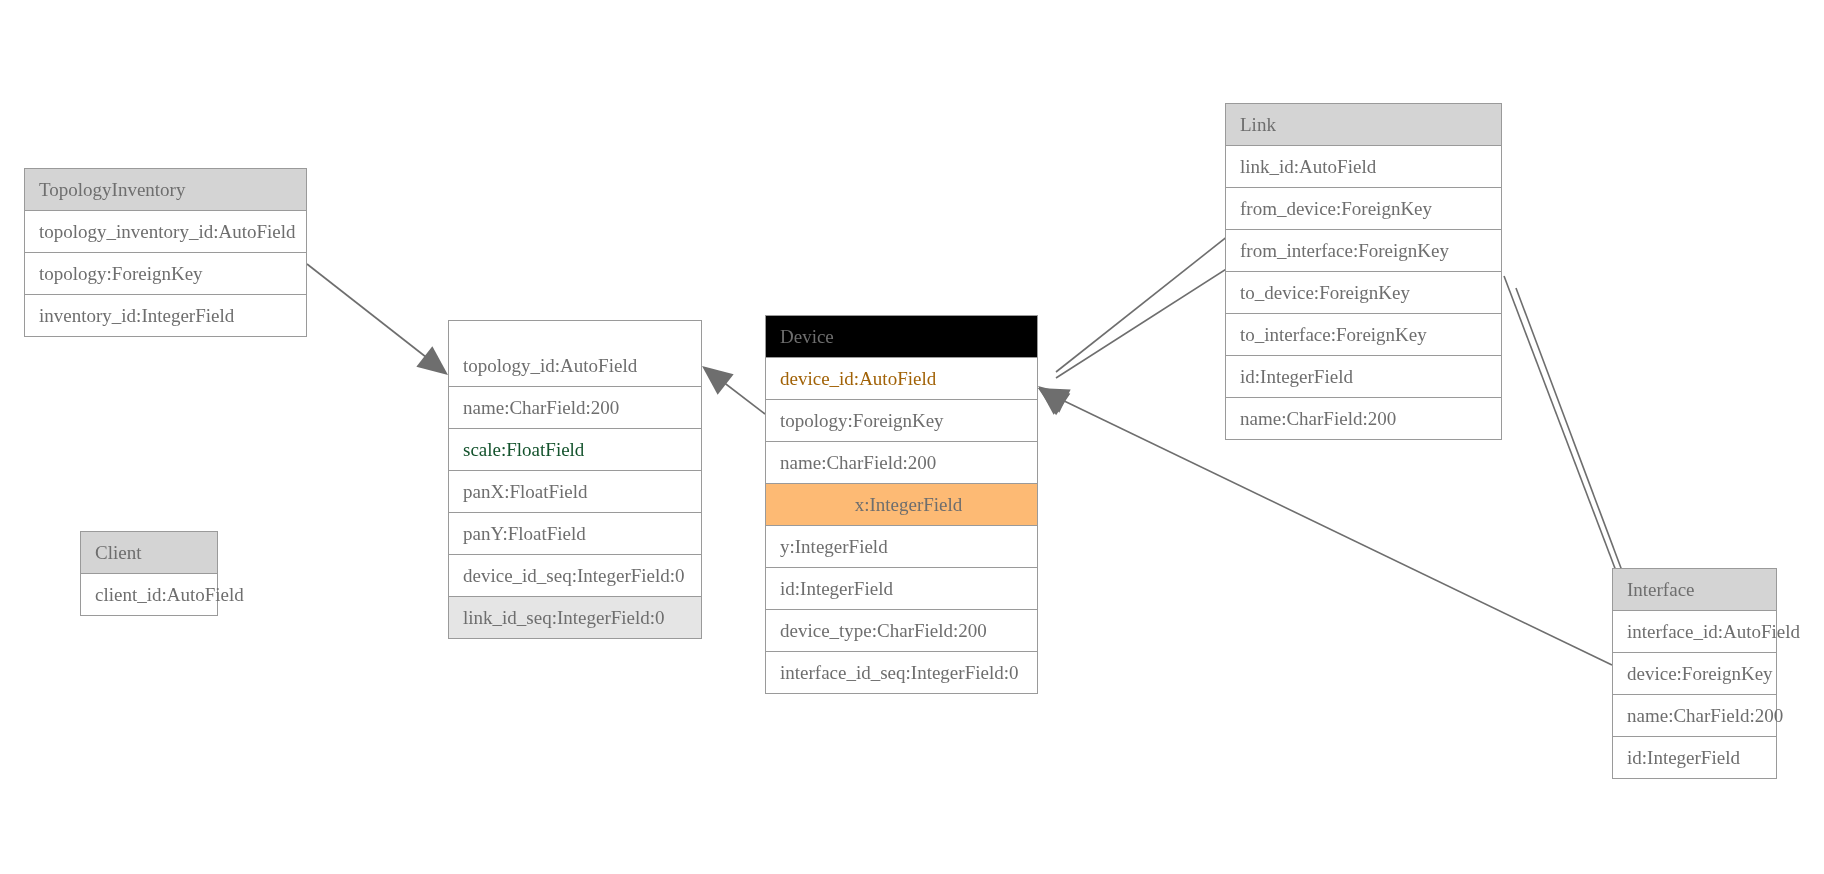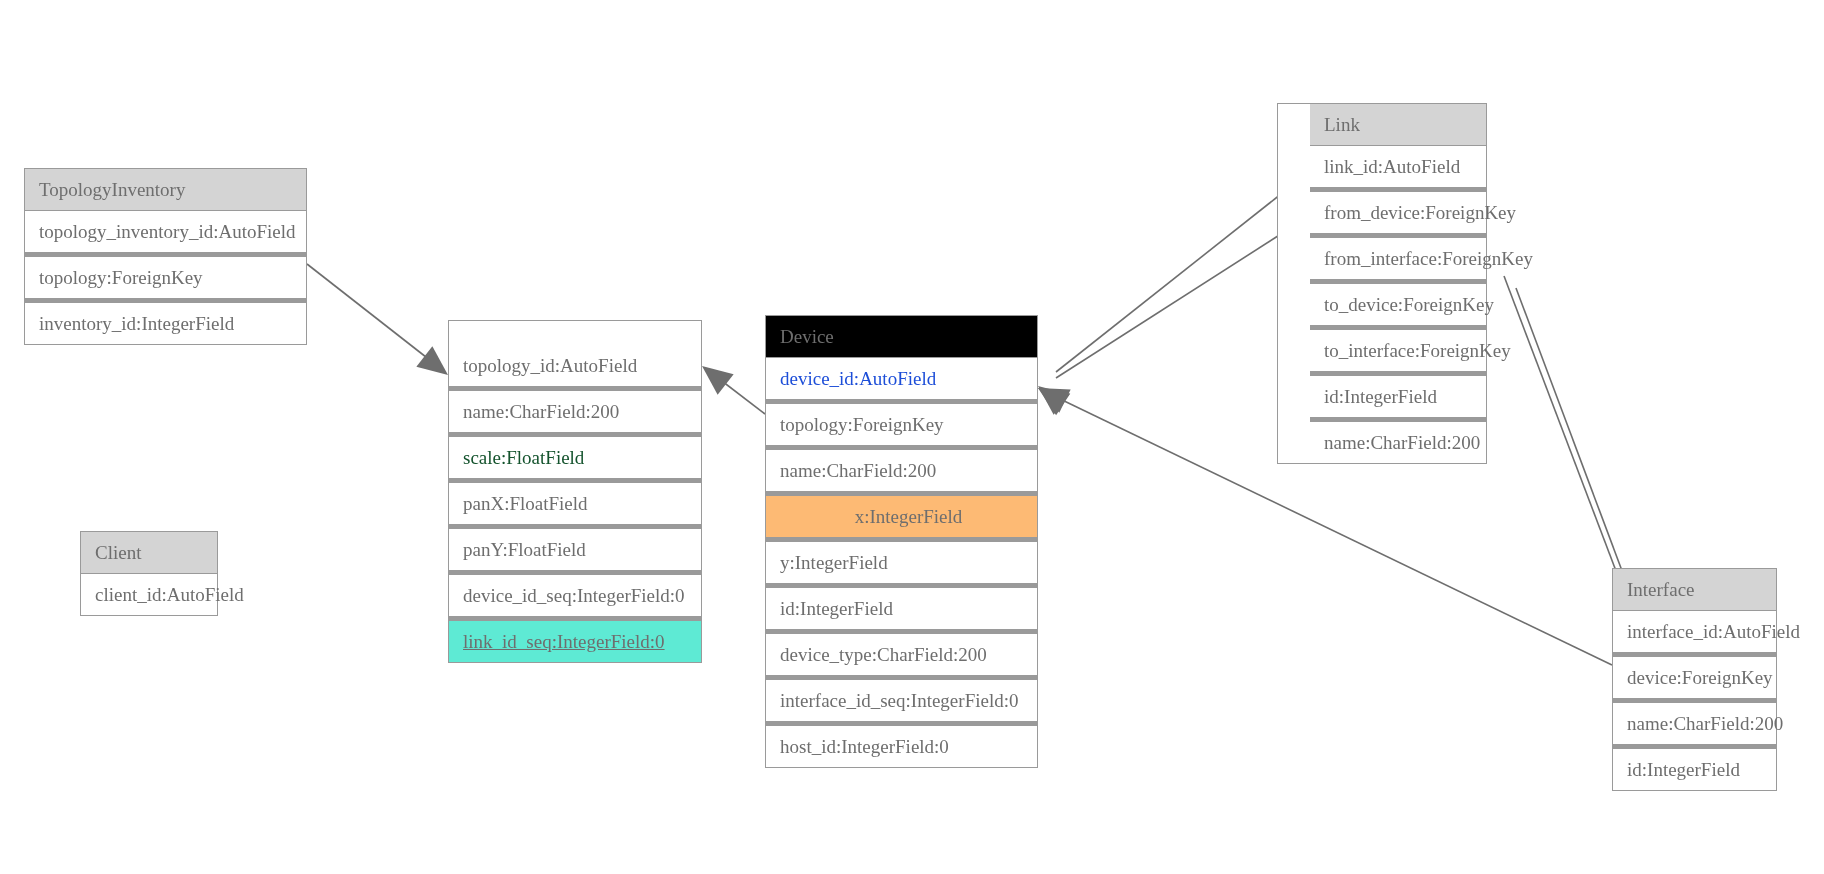--- a/index.html
+++ b/index.html
@@ -34,21 +34,21 @@
     border-bottom: 1px solid #9a9a9a;
     color: #6e6e6e;
     font-size: 19px;
     line-height: 1;
     padding: 11px 0 11px 14px;
     white-space: nowrap;
   }
   .entity-field {
     box-sizing: border-box;
     background: #ffffff;
-    border-bottom: 5px solid #4c1d95;
+    border-bottom: 1px solid #4c1d95;
     color: #6e6e6e;
     font-size: 19px;
     line-height: 1;
     padding: 11px 0 11px 14px;
     white-space: nowrap;
   }
   .entity-field:last-child {
     border-bottom: none;
   }
 </style>
@@ -99,35 +99,34 @@
         <div class="entity-header" style="background: rgb(212, 212, 212); color: rgb(110, 110, 110); border-bottom-color: rgb(154, 154, 154);">Client</div>
         <div class="entity-field" style="color: rgb(110, 110, 110); background: rgb(255, 255, 255); border-bottom-color: rgb(154, 154, 154);">client_id:AutoField</div>
       </div>
       <div class="entity" style="left: 448px; top: 320px; width: 254px; border-color: rgb(154, 154, 154);">
         <div class="entity-field" style="color: rgb(110, 110, 110); background: rgb(255, 255, 255); border-bottom-color: rgb(154, 154, 154); margin-top: 24px;">topology_id:AutoField</div>
         <div class="entity-field" style="color: rgb(110, 110, 110); background: rgb(255, 255, 255); border-bottom-color: rgb(154, 154, 154);">name:CharField:200</div>
         <div class="entity-field" style="color: #14532d; background: rgb(255, 255, 255); border-bottom-color: rgb(154, 154, 154);">scale:FloatField</div>
         <div class="entity-field" style="color: rgb(110, 110, 110); background: rgb(255, 255, 255); border-bottom-color: rgb(154, 154, 154);">panX:FloatField</div>
         <div class="entity-field" style="color: rgb(110, 110, 110); background: rgb(255, 255, 255); border-bottom-color: rgb(154, 154, 154);">panY:FloatField</div>
         <div class="entity-field" style="color: rgb(110, 110, 110); background: rgb(255, 255, 255); border-bottom-color: rgb(154, 154, 154);">device_id_seq:IntegerField:0</div>
-        <div class="entity-field" style="color: rgb(110, 110, 110); background: #5eead4; border-bottom-color: rgb(154, 154, 154); text-decoration: underline;">link_id_seq:IntegerField:0</div>
+        <div class="entity-field" style="color: rgb(110, 110, 110); background: #e5e5e5; border-bottom-color: rgb(154, 154, 154);">link_id_seq:IntegerField:0</div>
       </div>
       <div class="entity" style="left: 765px; top: 315px; width: 273px; border-color: rgb(154, 154, 154);">
         <div class="entity-header" style="background: #000000; color: rgb(110, 110, 110); border-bottom-color: rgb(154, 154, 154);">Device</div>
-        <div class="entity-field" style="color: #1d4ed8; background: rgb(255, 255, 255); border-bottom-color: rgb(154, 154, 154);">device_id:AutoField</div>
+        <div class="entity-field" style="color: #a16207; background: rgb(255, 255, 255); border-bottom-color: rgb(154, 154, 154);">device_id:AutoField</div>
         <div class="entity-field" style="color: rgb(110, 110, 110); background: rgb(255, 255, 255); border-bottom-color: rgb(154, 154, 154);">topology:ForeignKey</div>
         <div class="entity-field" style="color: rgb(110, 110, 110); background: rgb(255, 255, 255); border-bottom-color: rgb(154, 154, 154);">name:CharField:200</div>
         <div class="entity-field" style="color: rgb(110, 110, 110); background: #fdba74; border-bottom-color: rgb(154, 154, 154); text-align: center;">x:IntegerField</div>
         <div class="entity-field" style="color: rgb(110, 110, 110); background: rgb(255, 255, 255); border-bottom-color: rgb(154, 154, 154);">y:IntegerField</div>
         <div class="entity-field" style="color: rgb(110, 110, 110); background: rgb(255, 255, 255); border-bottom-color: rgb(154, 154, 154);">id:IntegerField</div>
         <div class="entity-field" style="color: rgb(110, 110, 110); background: rgb(255, 255, 255); border-bottom-color: rgb(154, 154, 154);">device_type:CharField:200</div>
         <div class="entity-field" style="color: rgb(110, 110, 110); background: rgb(255, 255, 255); border-bottom-color: rgb(154, 154, 154);">interface_id_seq:IntegerField:0</div>
-        <div class="entity-field" style="color: rgb(110, 110, 110); background: rgb(255, 255, 255); border-bottom-color: rgb(154, 154, 154);">host_id:IntegerField:0</div>
       </div>
-      <div class="entity" style="left: 1277px; top: 103px; width: 210px; border-color: rgb(154, 154, 154); padding-left: 32px;">
+      <div class="entity" style="left: 1225px; top: 103px; width: 277px; border-color: rgb(154, 154, 154);">
         <div class="entity-header" style="background: rgb(212, 212, 212); color: rgb(110, 110, 110); border-bottom-color: rgb(154, 154, 154);">Link</div>
         <div class="entity-field" style="color: rgb(110, 110, 110); background: rgb(255, 255, 255); border-bottom-color: rgb(154, 154, 154);">link_id:AutoField</div>
         <div class="entity-field" style="color: rgb(110, 110, 110); background: rgb(255, 255, 255); border-bottom-color: rgb(154, 154, 154);">from_device:ForeignKey</div>
         <div class="entity-field" style="color: rgb(110, 110, 110); background: rgb(255, 255, 255); border-bottom-color: rgb(154, 154, 154);">from_interface:ForeignKey</div>
         <div class="entity-field" style="color: rgb(110, 110, 110); background: rgb(255, 255, 255); border-bottom-color: rgb(154, 154, 154);">to_device:ForeignKey</div>
         <div class="entity-field" style="color: rgb(110, 110, 110); background: rgb(255, 255, 255); border-bottom-color: rgb(154, 154, 154);">to_interface:ForeignKey</div>
         <div class="entity-field" style="color: rgb(110, 110, 110); background: rgb(255, 255, 255); border-bottom-color: rgb(154, 154, 154);">id:IntegerField</div>
         <div class="entity-field" style="color: rgb(110, 110, 110); background: rgb(255, 255, 255); border-bottom-color: rgb(154, 154, 154);">name:CharField:200</div>
       </div>
       <div class="entity" style="left: 1612px; top: 568px; width: 165px; border-color: rgb(154, 154, 154);">

